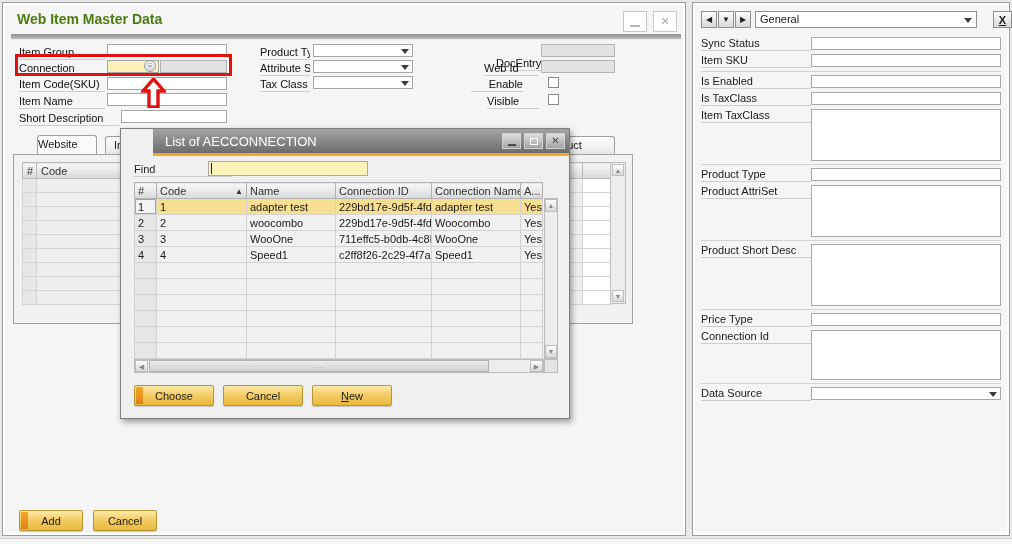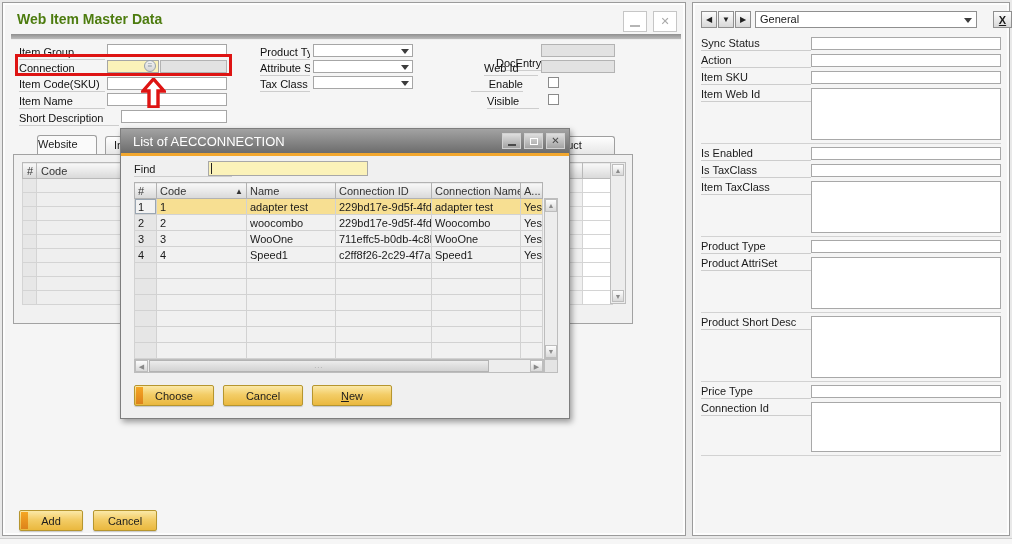--- a/index.html
+++ b/index.html
@@ -37,21 +37,21 @@
   
   .sb-v,.sb-h{position:absolute;background:#ededed;border:1px solid #bdbdbd;}
   .sb-arrow{position:absolute;background:linear-gradient(#fdfdfd,#d9d9d9);border:1px solid #bdbdbd;display:flex;align-items:center;justify-content:center;color:#8a8a8a;font-size:7px;line-height:1;}
   .sb-thumb{position:absolute;background:linear-gradient(#ececec,#d2d2d2);border:1px solid #b3b3b3;display:flex;align-items:center;justify-content:center;color:#9a9a9a;font-size:7px;letter-spacing:1px;}
   
   .btn{position:relative;height:21px;min-width:60px;background:linear-gradient(#fbe9a8,#f3cd67 45%,#eab83e);border:1px solid #b6962f;border-radius:2px;display:flex;align-items:center;justify-content:center;color:#1d1d1d;box-shadow:0 1px 1px rgba(0,0,0,.18);}
   .btn.default::before{content:"";position:absolute;left:1px;top:1px;bottom:1px;width:7px;background:linear-gradient(#f5a623,#dd821b);}
   #footer-buttons{position:absolute;left:16px;top:507px;display:flex;gap:10px;}
   #footer-buttons .btn{width:64px;}
   
-  #dialog{position:absolute;left:120px;top:128px;width:450px;height:291px;background:#f0f0f0;border:1px solid #7e7e7e;box-shadow:2px 3px 6px rgba(0,0,0,.38);z-index:10;}
+  #dialog{position:absolute;left:120px;top:128px;width:450px;height:291px;background:#f0f0f0;border:1px solid #7e7e7e;box-shadow:2px 3px 6px rgba(0,0,0,.38);z-index:10;padding-left:32px;}
   .dlg-title{height:24px;background:linear-gradient(#a3a3a3,#6c6c6c);display:flex;align-items:center;padding-left:12px;color:#fff;font-size:13px;}
   .dlg-accent{height:3px;background:#f2a72e;}
   .dlg-wbtns{position:absolute;right:4px;top:4px;display:flex;gap:3px;}
   .dlg-wbtn{width:19px;height:16px;background:linear-gradient(#dedede,#a3a3a3);border:1px solid #d2d2d2;display:flex;align-items:center;justify-content:center;}
   .g-min{width:8px;height:2px;background:#4a4a4a;margin-top:7px;}
   .g-max{width:8px;height:7px;border:1px solid #fff;}
   .g-x{color:#4a4a4a;font-size:10px;font-weight:bold;line-height:1;}
   .dlg-find-label{position:absolute;left:13px;top:34px;width:98px;height:14px;border-bottom:1px solid #cdcdcd;}
   .dlg-find-input{position:absolute;left:87px;top:32px;width:160px;height:15px;background:#fbf2b9;border:1px solid #a8a8a8;}
   .caret{position:absolute;left:2px;top:1px;width:1px;height:11px;background:#222;}
@@ -388,30 +388,22 @@
     <div class="sp-x">
         <span>X</span>
       </div>
   </div>
   <div>
       <div class="sp-row">
         <div class="sp-label">Sync Status</div>
         <div class="sp-ctl sp-inp"></div>
       </div>
       <div class="sp-row">
-        <div class="sp-label">Action</div>
-        <div class="sp-ctl sp-inp"></div>
-      </div>
-      <div class="sp-row">
         <div class="sp-label">Item SKU</div>
         <div class="sp-ctl sp-inp"></div>
-      </div>
-      <div class="sp-row">
-        <div class="sp-label">Item Web Id</div>
-        <div class="sp-ctl sp-ta" style="height: 52px;"></div>
       </div>
       <div class="sp-sep"></div>
       <div class="sp-row">
         <div class="sp-label">Is Enabled</div>
         <div class="sp-ctl sp-inp"></div>
       </div>
       <div class="sp-row">
         <div class="sp-label">Is TaxClass</div>
         <div class="sp-ctl sp-inp"></div>
       </div>
@@ -436,16 +428,22 @@
       <div class="sp-sep"></div>
       <div class="sp-row">
         <div class="sp-label">Price Type</div>
         <div class="sp-ctl sp-inp"></div>
       </div>
       <div class="sp-row">
         <div class="sp-label">Connection Id</div>
         <div class="sp-ctl sp-ta" style="height: 50px;"></div>
       </div>
       <div class="sp-sep"></div>
+      <div class="sp-row">
+        <div class="sp-label">Data Source</div>
+        <div class="sp-ctl sp-sel">
+          <span class="tri"></span>
+        </div>
+      </div>
     </div>
 </div>
 
 <div class="bottom-strip"></div>
 
 </body></html>

